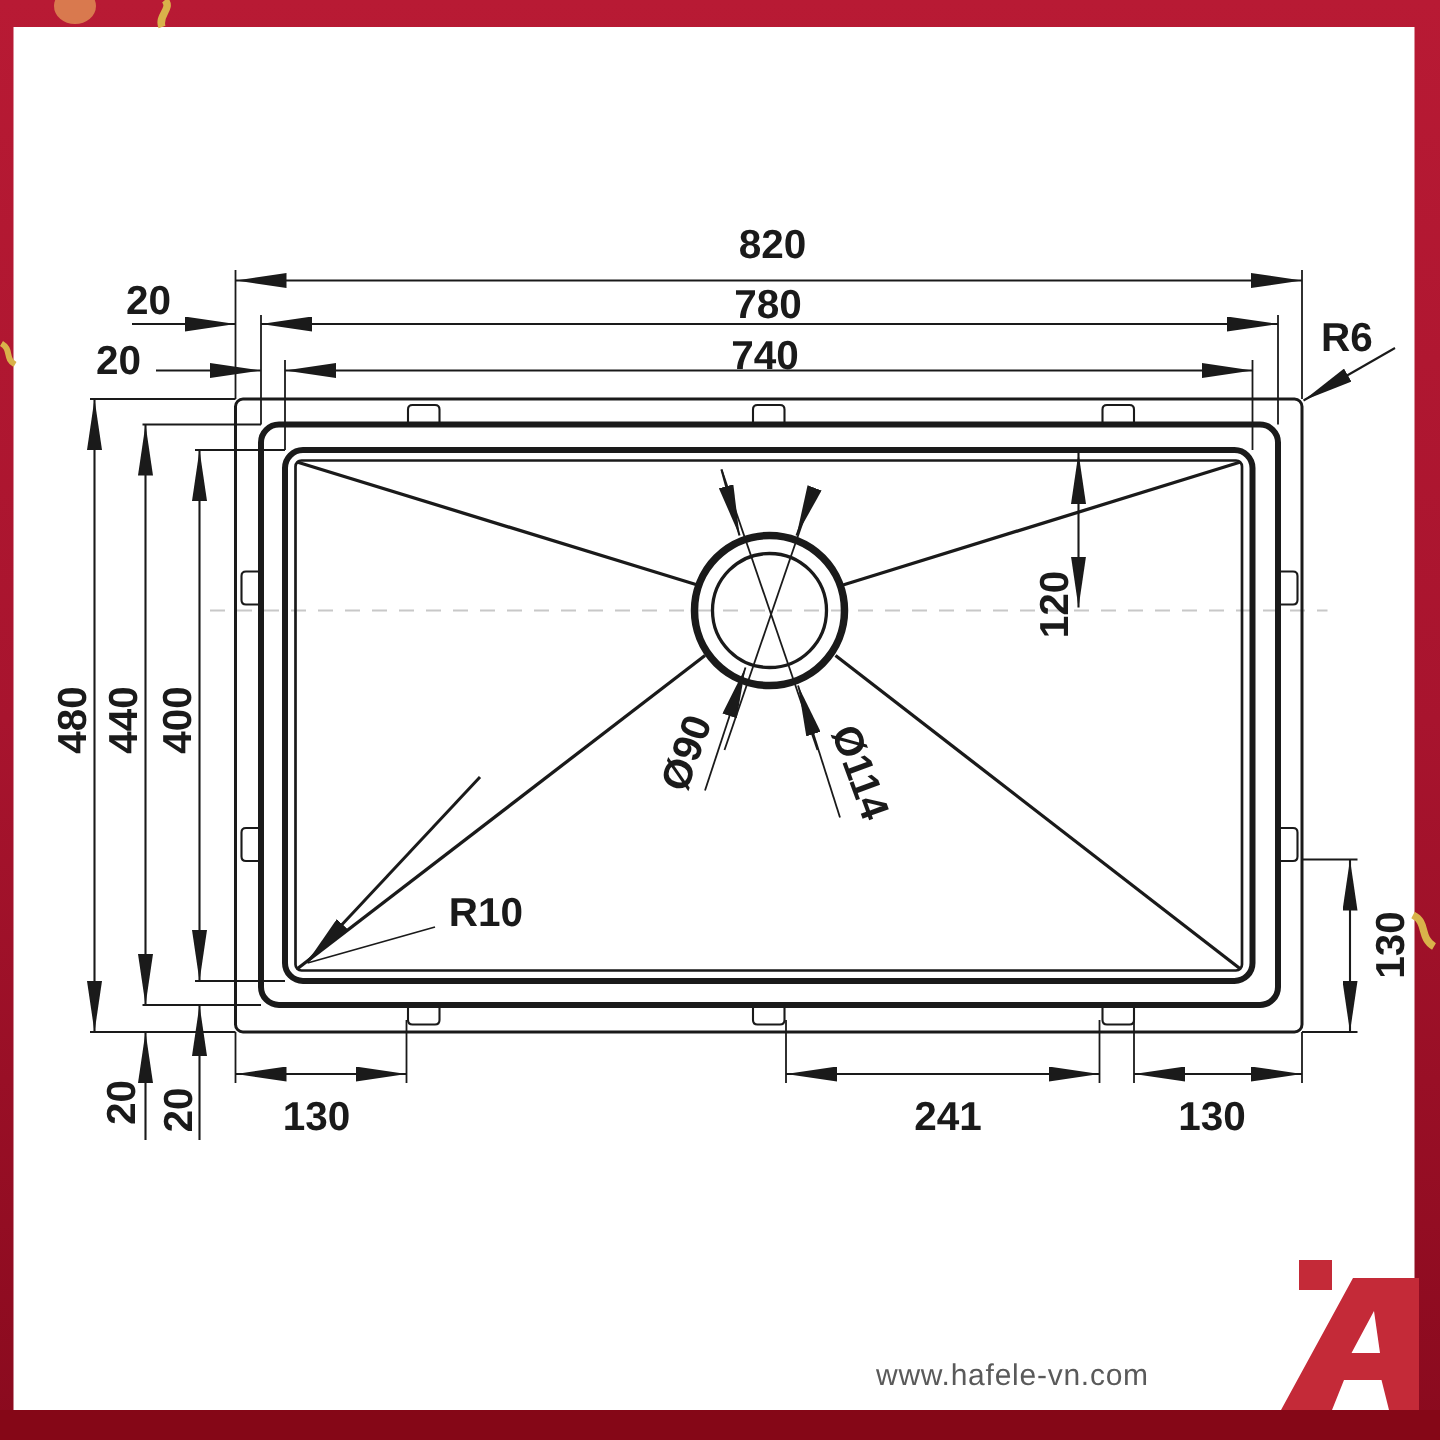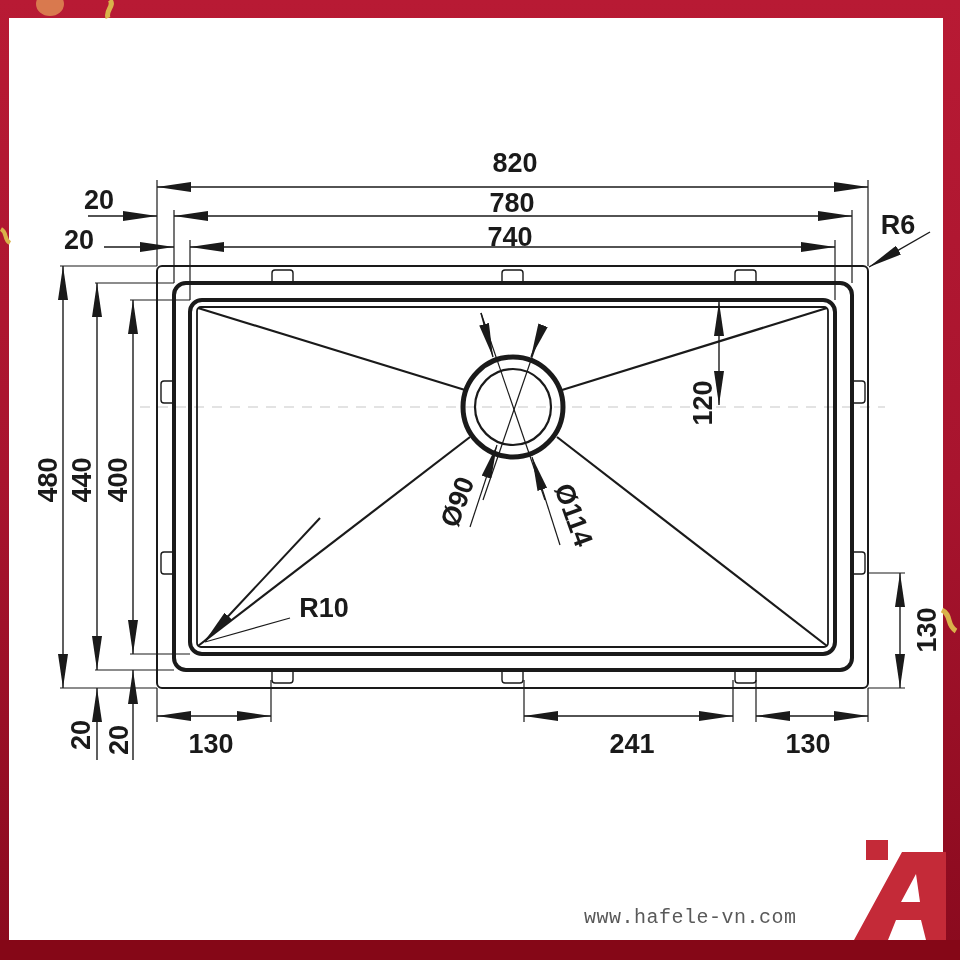--- a/index.html
+++ b/index.html
@@ -4,21 +4,21 @@
 <style>
   html, body { margin:0; padding:0; }
   body { width:960px; height:960px; position:relative; overflow:hidden; background:#b51a34; font-family:"Liberation Sans", sans-serif; }
   .frame-bg { position:absolute; left:0; top:0; width:960px; height:960px;
     background: linear-gradient(180deg, #b81a34 0%, #a8142e 50%, #8a0a1e 100%); }
   .sheet { position:absolute; left:9px; top:18px; width:934px; height:922px; background:#ffffff; }
   .bottom-bar { position:absolute; left:0; top:940px; width:960px; height:20px; background:#850717; }
   .confetti { position:absolute; }
   svg.drawing { position:absolute; left:0; top:0; }
   .dimtext { font-family:"Liberation Sans", sans-serif; font-weight:bold; font-size:27px; fill:#1a1a1a; }
-  .website { position:absolute; left:584px; top:906px; font-size:20px; color:#5a5a5a; letter-spacing:0.5px; font-family:Liberation Mono, monospace; }
+  .website { position:absolute; left:584px; top:906px; font-size:20px; color:#5a5a5a; letter-spacing:0.5px; font-family:Liberation Sans, sans-serif; }
   .logo { position:absolute; left:846px; top:834px; width:100px; height:106px; }
 </style>
 </head>
 <body>
 
 <div class="frame-bg"></div>
 <div class="sheet"></div>
 <div class="bottom-bar"></div>
 
 <svg class="confetti" style="left:20px;top:0;" width="120" height="20" viewBox="0 0 120 20">

